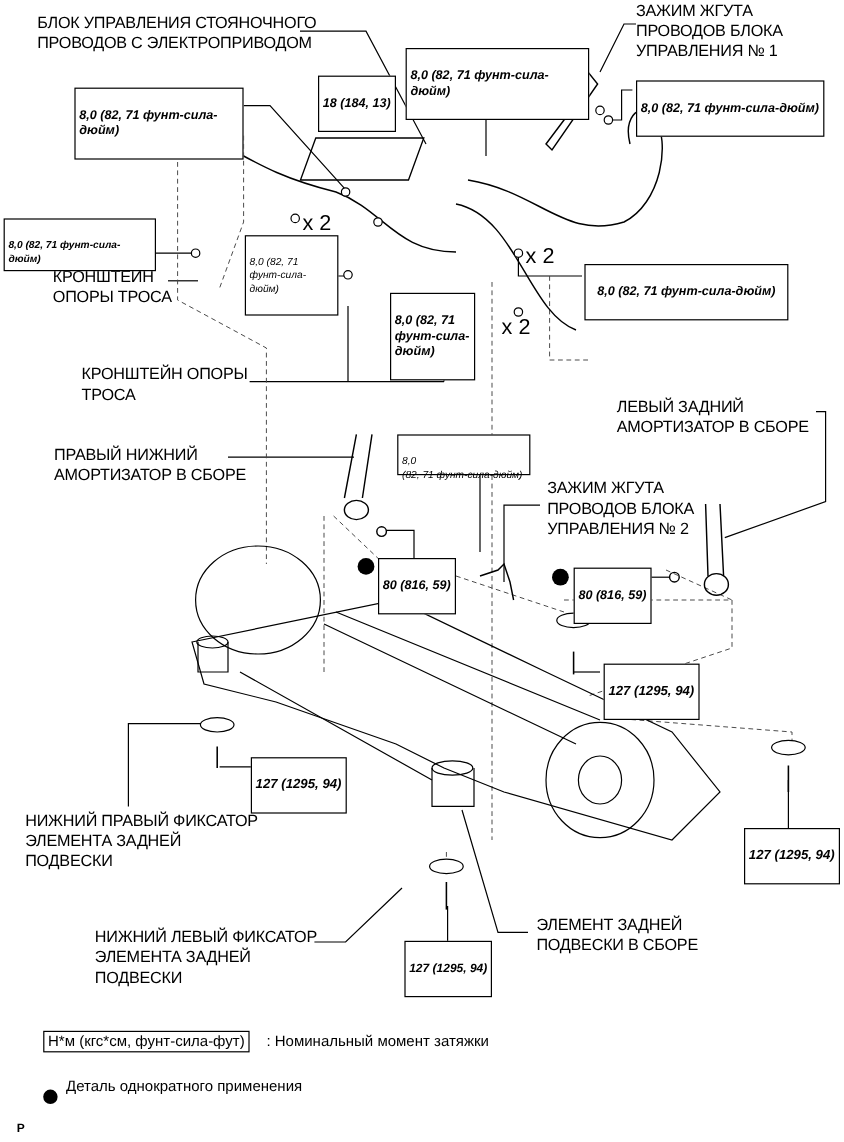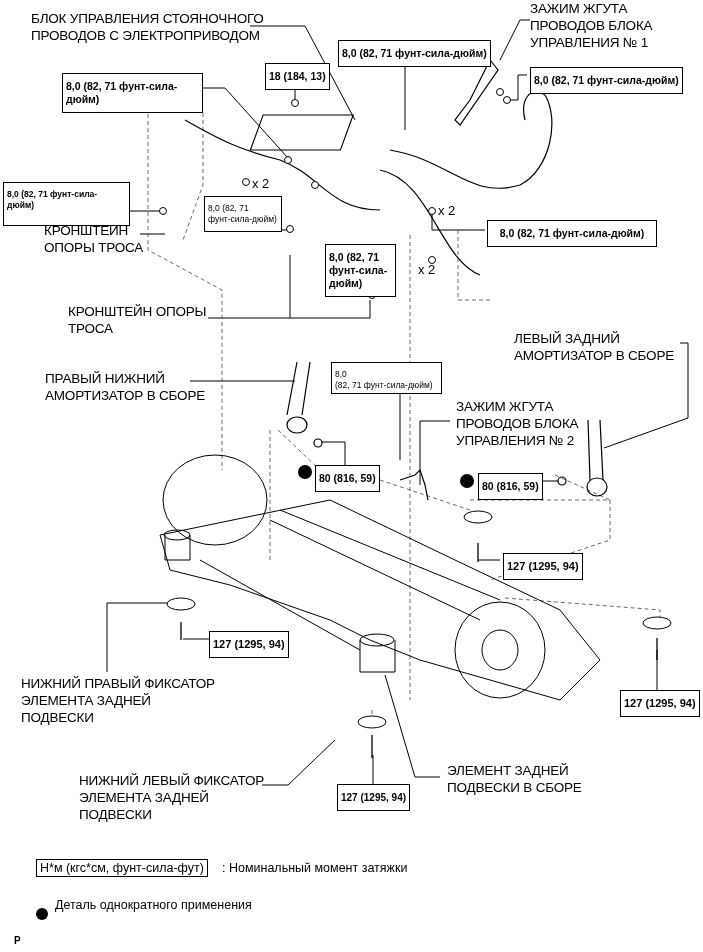--- a/index.html
+++ b/index.html
@@ -1,21 +1,21 @@
 <!DOCTYPE html>
 <html><head>
 <meta charset="utf-8">
 <style>
   html, body { margin: 0; padding: 0; background: #ffffff; }
   body { width: 703px; height: 952px; position: relative; overflow: hidden; font-family: "Liberation Sans", sans-serif; color: #000; }
   .label { position: absolute; font-size: 13.5px; line-height: 17px; white-space: pre-line; letter-spacing: -0.2px; }
-  .tbox { position: absolute; border: 1.4px solid #000; background: #fff; font-weight: bold; font-size: 10.5px; line-height: 13px; padding: 6px 3px; white-space: pre-line; box-sizing: border-box; }
+  .tbox { position: absolute; border: 1.4px solid #000; background: #fff; font-weight: bold; font-size: 10.5px; line-height: 13px; padding: 16px 3px; white-space: pre-line; box-sizing: border-box; font-style: italic; }
   .tbox.small { font-weight: normal; font-size: 8.5px; line-height: 11px; }
   .tbox.big { font-size: 11px; }
-  .x2 { position: absolute; font-size: 13px; }
+  .x2 { position: absolute; font-size: 18px; }
   svg.art { position: absolute; left: 0; top: 0; }
   .dot { position: absolute; width: 14px; height: 14px; border-radius: 50%; background: #000; }
   .legend-box { position: absolute; border: 1px solid #000; font-size: 12.5px; padding: 1px 3px; }
   .legend-text { position: absolute; font-size: 12.5px; }
 </style>
 </head>
 <body>
 
 <svg class="art" width="703" height="952">
   <g fill="none" stroke="#000" stroke-width="1">

